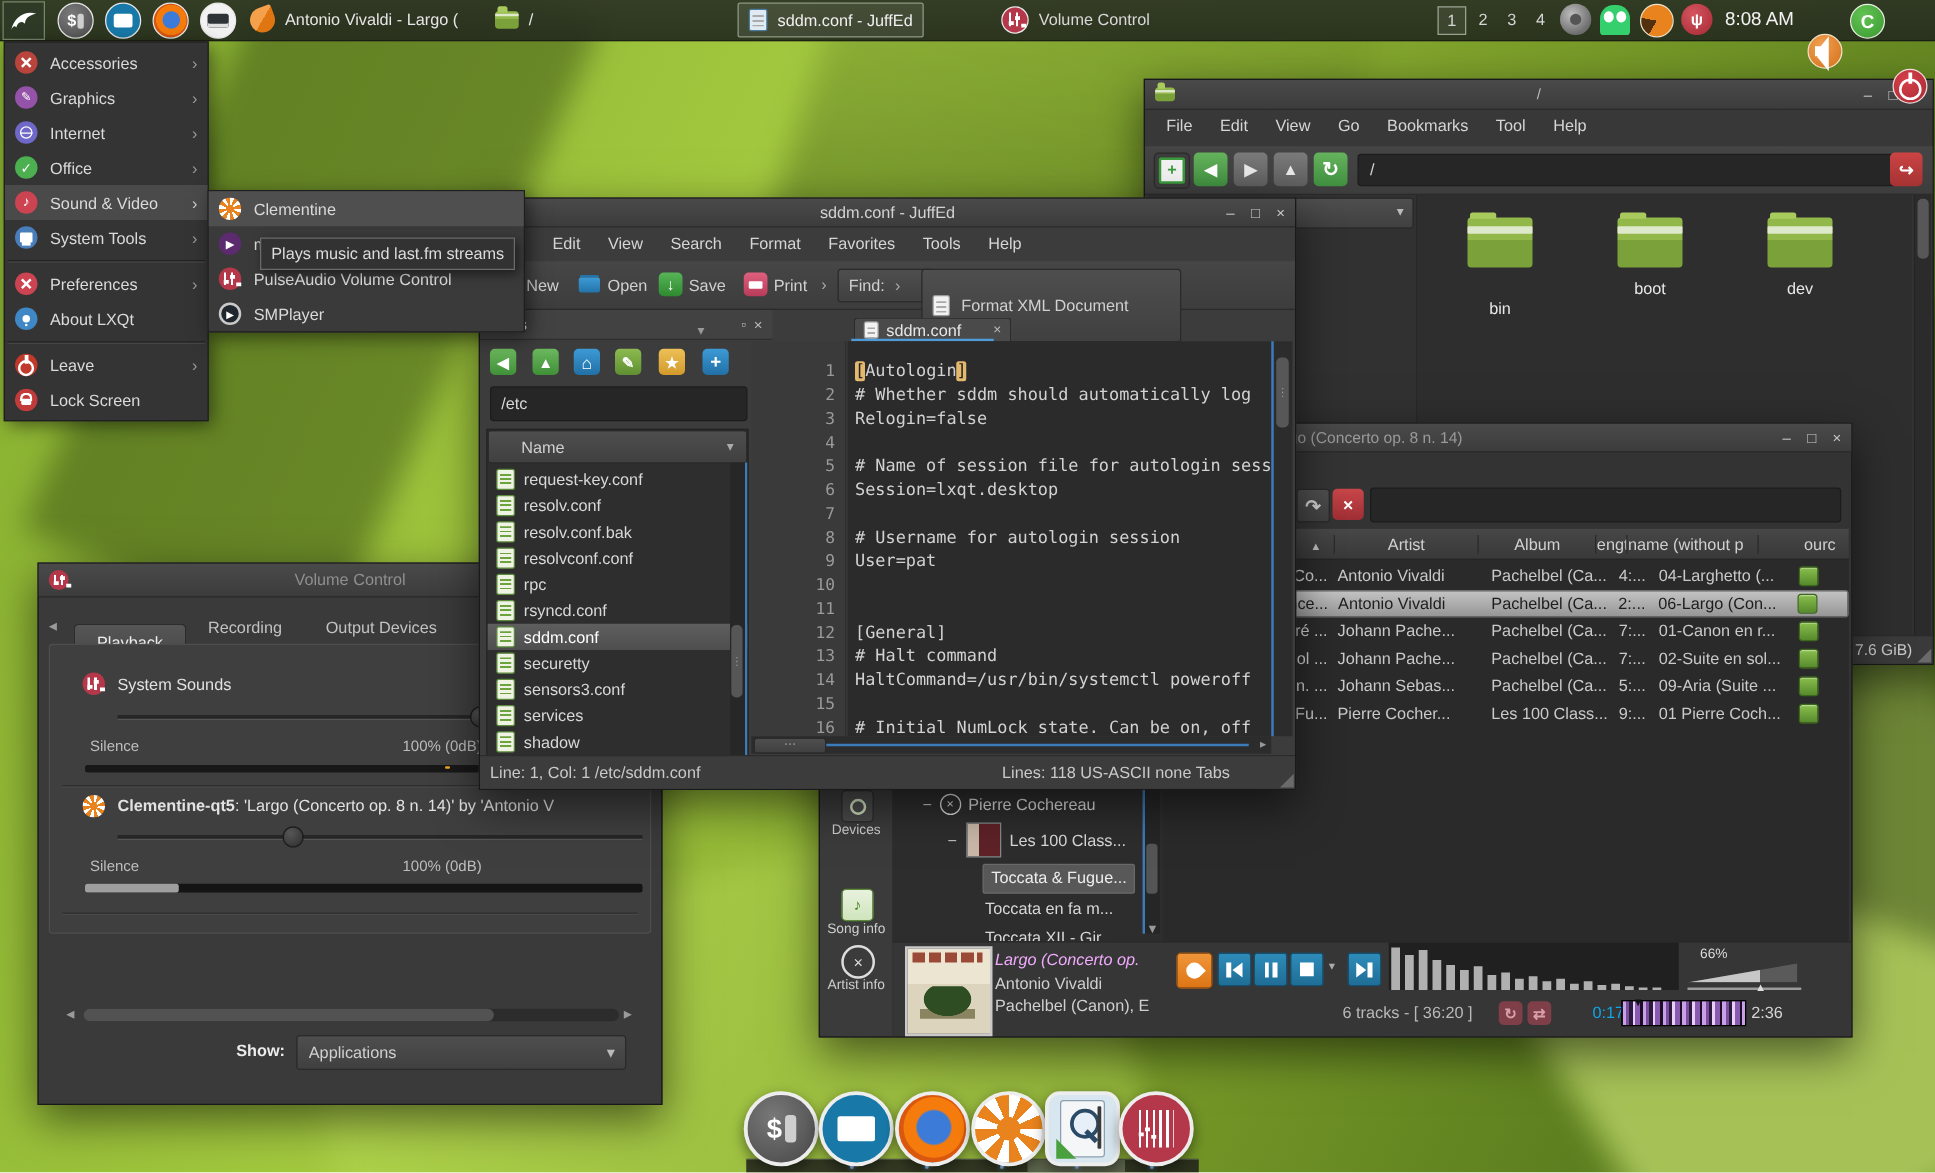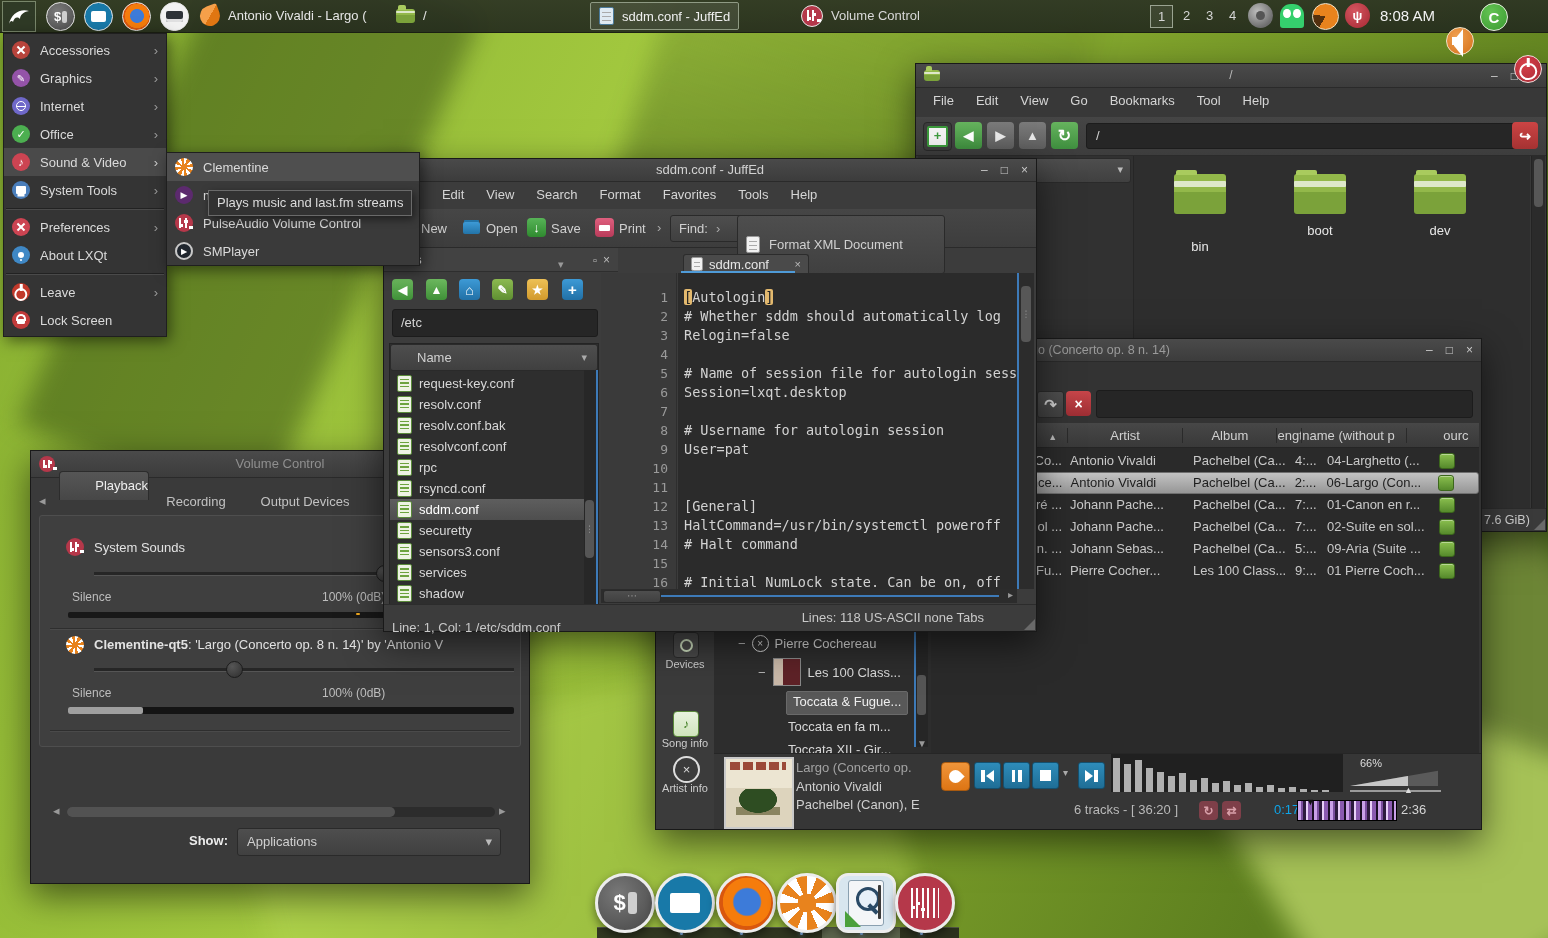--- a/index.html
+++ b/index.html
@@ -159,21 +159,21 @@
       <div class="grip" style="right:1px;bottom:1px"></div>
     </div>
   </div>
 
   <div class="win" style="left:30px;top:450px;width:498px;height:432px;z-index:15;background:#3a3a3a">
     <div class="tb" style="height:26px">
       <span class="cir i-slid" style="position:absolute;left:8px;top:5px;width:16px;height:16px;background:#b5384a"></span>
       <div class="tbt" style="top:5px;color:#8f8f8f">Volume Control</div>
     </div>
     <span class="abs" style="left:8px;top:42px;color:#9a9a9a">◂</span>
-    <div class="abs" style="left:28px;top:20px;width:88px;height:28px;background:linear-gradient(#565656,#474747);border:1px solid #2c2c2c;border-bottom:0;border-radius:4px 4px 0 0;text-align:right;line-height:28px;color:#eee">Playback</div>
+    <div class="abs" style="left:28px;top:48px;width:88px;height:28px;background:linear-gradient(#565656,#474747);border:1px solid #2c2c2c;border-bottom:0;border-radius:4px 4px 0 0;text-align:center;line-height:28px;color:#eee">Playback</div>
     <div class="abs" style="left:120px;top:38px;width:90px;height:26px;text-align:center;line-height:26px;color:#c2c2c2">Recording</div>
     <div class="abs" style="left:214px;top:38px;width:120px;height:26px;text-align:center;line-height:26px;color:#c2c2c2">Output Devices</div>
     <div class="abs" style="left:8px;top:64px;width:480px;height:230px;background:#3f3f3f;border:1px solid #4e4e4e;border-radius:3px">
       <span class="cir i-slid" style="position:absolute;left:26px;top:22px;width:18px;height:18px;background:#b5384a"></span>
       <span class="abs" style="left:54px;top:24px;color:#e2e2e2">System Sounds</span>
       <div class="abs" style="left:54px;top:56px;width:420px;height:3px;background:#262626;border-bottom:1px solid #555">
         <div class="cir" style="position:absolute;left:282px;top:-7px;width:15px;height:15px;background:radial-gradient(circle at 35% 30%,#565656,#2e2e2e);border:1px solid #1c1c1c"></div>
       </div>
       <span class="abs" style="left:32px;top:74px;font-size:12px;color:#bdbdbd">Silence</span>
       <span class="abs" style="left:282px;top:74px;font-size:12px;color:#bdbdbd">100% (0dB)</span>
@@ -317,21 +317,21 @@
             <i class="srcic"></i>
           </span>
       </div>
     </div>
 
     <div class="abs" style="left:58px;top:414px;right:0;bottom:0;background:#363636;border-top:1px solid #262626">
       <div style="position:absolute;left:10px;top:3px;width:66px;height:68px;border:2px solid #c9c9c9;background:linear-gradient(#ece5d2 0 42%,#ddd4bd 42% 100%)">
         <div class="abs" style="left:10px;top:30px;width:44px;height:26px;background:radial-gradient(ellipse at 50% 40%,#2e4d22 0 60%,transparent 62%),linear-gradient(transparent 70%,#8a8460 70%)"></div>
         <div class="abs" style="left:4px;top:3px;width:56px;height:8px;background:repeating-linear-gradient(90deg,#9c4a38 0 10px,transparent 10px 13px)"></div>
       </div>
-      <div class="abs" style="left:82px;top:6px;color:#a3a3a3;white-space:nowrap">Largo (Concerto op.</div>
+      <div class="abs" style="left:82px;top:6px;font-style:italic;color:#f0abfc;white-space:nowrap">Largo (Concerto op.</div>
       <div class="abs" style="left:82px;top:25px;color:#cfcfcf">Antonio Vivaldi</div>
       <div class="abs" style="left:82px;top:43px;color:#cfcfcf;white-space:nowrap">Pachelbel (Canon), E</div>
 
       <div class="tile" style="left:227px;top:8px;width:27px;height:27px;background:linear-gradient(#f0953a,#dd7514);border:1px solid #a85a10">
           <span style="width:13px;height:13px;background:#fff;border-radius:50% 0 50% 50%;transform:rotate(45deg)"></span>
         </div>
       <div class="tile bluebtn flex" style="left:260px;top:8px;width:25px;height:25px;gap:1px">
           <i class="pbar"></i>
           <i class="tri-l"></i>
         </div>
@@ -529,35 +529,35 @@
       <div class="eline">Relogin=false</div>
       <div class="eline"></div>
       <div class="eline"># Name of session file for autologin sess</div>
       <div class="eline">Session=lxqt.desktop</div>
       <div class="eline"></div>
       <div class="eline"># Username for autologin session</div>
       <div class="eline">User=pat</div>
       <div class="eline"></div>
       <div class="eline"></div>
       <div class="eline">[General]</div>
+      <div class="eline"># Halt command</div>
       <div class="eline">HaltCommand=/usr/bin/systemctl poweroff</div>
-      <div class="eline"># Halt command</div>
       <div class="eline"></div>
       <div class="eline"># Initial NumLock state. Can be on, off</div>
     </div>
     <div class="abs" style="left:633px;top:114px;width:15px;height:316px;background:#2c2c2c;border-left:2px solid #3d7ab8">
       <div class="abs" style="left:2px;top:13px;width:10px;height:56px;background:#575757;border-radius:4px;text-align:center;color:#999;font-size:9px;line-height:56px">⋮</div>
     </div>
     <div class="abs" style="left:217px;top:430px;width:416px;height:14px;background:#2c2c2c">
       <div class="btn abs" style="left:2px;top:1px;width:56px;height:11px;text-align:center;line-height:9px;color:#999;font-size:10px">⋯</div>
       <div class="abs" style="left:60px;top:6px;right:18px;height:2px;background:#3d7ab8"></div>
       <span class="abs" style="right:4px;top:0;color:#999;font-size:10px">▸</span>
     </div>
     <div class="abs" style="left:0;right:0;bottom:0;height:26px;background:#3c3c3c;border-top:1px solid #2c2c2c">
-      <span class="abs" style="left:8px;top:15px;color:#c9c9c9">Line: 1, Col: 1  /etc/sddm.conf</span>
+      <span class="abs" style="left:8px;top:5px;color:#c9c9c9">Line: 1, Col: 1  /etc/sddm.conf</span>
       <span class="abs" style="right:52px;top:5px;color:#c9c9c9">Lines: 118  US-ASCII  none  Tabs</span>
       <span class="i-penguin abs" style="right:32px;top:5px"></span>
       <div class="grip" style="right:1px;bottom:1px"></div>
     </div>
   </div>
 
   <div class="abs" style="left:0;top:0;width:1548px;height:32px;background:linear-gradient(rgba(44,51,35,.92),rgba(36,43,29,.92));border-bottom:1px solid rgba(0,0,0,.45);z-index:70">
     <div class="abs flex" style="left:2px;top:1px;width:32px;height:29px;background:#2f3a26;border:1px solid #78866a;justify-content:center">
       <svg width="24" height="22" viewBox="0 0 24 22">
           <path d="M2 18 C4 8 13 2 22 5 C16 6 13 9 13 13 C10 10 7 12 6 16 C5 14 3 15 2 18 Z" fill="#fff"></path>

